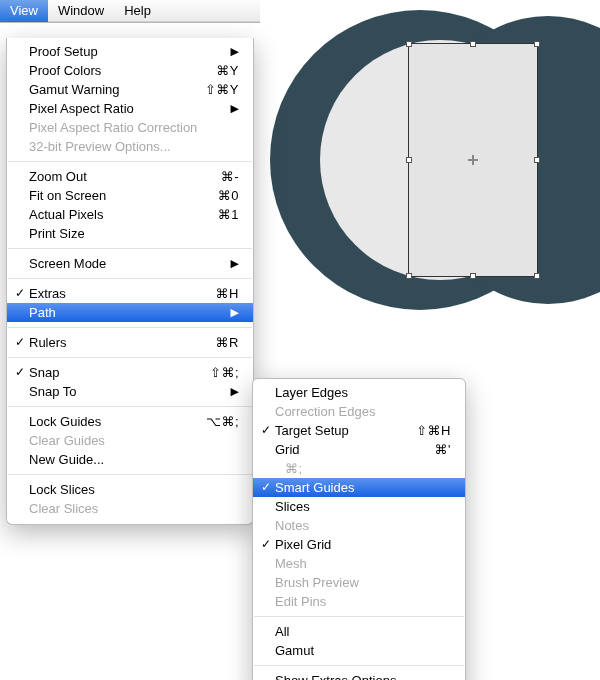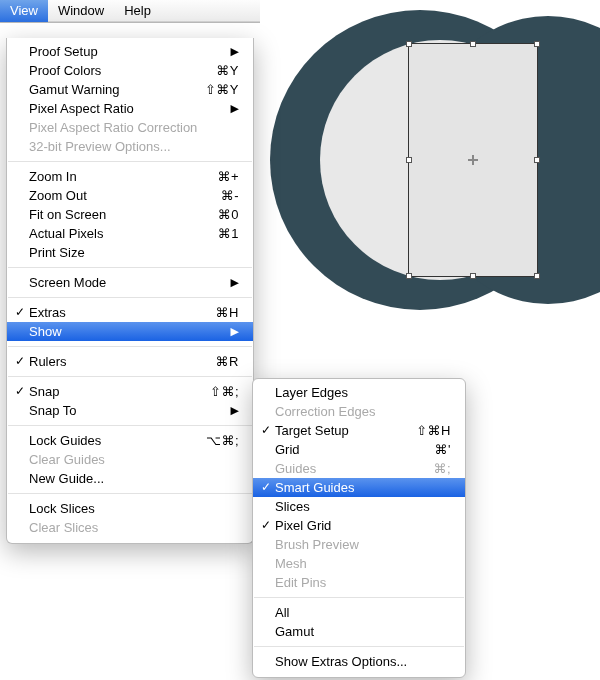--- a/index.html
+++ b/index.html
@@ -233,25 +233,20 @@
         <span class="check"></span>
         <span class="label">Pixel Aspect Ratio Correction</span>
       </div>
       <div class="menu-row disabled">
         <span class="check"></span>
         <span class="label">32-bit Preview Options...</span>
       </div>
       <hr>
       <div class="menu-row">
         <span class="check"></span>
-        <span class="label">Zoom In</span>
-        <span class="shortcut">⌘+</span>
-      </div>
-      <div class="menu-row">
-        <span class="check"></span>
         <span class="label">Zoom Out</span>
         <span class="shortcut">⌘-</span>
       </div>
       <div class="menu-row">
         <span class="check"></span>
         <span class="label">Fit on Screen</span>
         <span class="shortcut">⌘0</span>
       </div>
       <div class="menu-row">
         <span class="check"></span>
@@ -269,21 +264,21 @@
         <span class="arrow">▶</span>
       </div>
       <hr>
       <div class="menu-row">
         <span class="check">✓</span>
         <span class="label">Extras</span>
         <span class="shortcut">⌘H</span>
       </div>
       <div class="menu-row highlight">
         <span class="check"></span>
-        <span class="label">Show</span>
+        <span class="label">Path</span>
         <span class="arrow">▶</span>
       </div>
       <hr>
       <div class="menu-row">
         <span class="check">✓</span>
         <span class="label">Rulers</span>
         <span class="shortcut">⌘R</span>
       </div>
       <hr>
       <div class="menu-row">
@@ -335,45 +330,48 @@
         <span class="label">Target Setup</span>
         <span class="shortcut">⇧⌘H</span>
       </div>
       <div class="menu-row">
         <span class="check"></span>
         <span class="label">Grid</span>
         <span class="shortcut">⌘'</span>
       </div>
       <div class="menu-row disabled">
         <span class="check"></span>
-        <span class="label">Guides</span>
         <span class="shortcut">⌘;</span>
       </div>
       <div class="menu-row highlight">
         <span class="check">✓</span>
         <span class="label">Smart Guides</span>
       </div>
       <div class="menu-row">
         <span class="check"></span>
         <span class="label">Slices</span>
       </div>
+      <div class="menu-row disabled">
+        <span class="check"></span>
+        <span class="label">Notes</span>
+      </div>
       <div class="menu-row">
         <span class="check">✓</span>
         <span class="label">Pixel Grid</span>
       </div>
       <div class="menu-row disabled">
         <span class="check"></span>
+        <span class="label">Mesh</span>
+      </div>
+      <div class="menu-row disabled">
+        <span class="check"></span>
         <span class="label">Brush Preview</span>
       </div>
       <div class="menu-row disabled">
         <span class="check"></span>
-        <span class="label">Mesh</span>
-      </div>
-      <div class="menu-row disabled">
-        <span class="check"></span>
         <span class="label">Edit Pins</span>
       </div>
       <hr>
       <div class="menu-row">
         <span class="check"></span>
         <span class="label">All</span>
       </div>
       <div class="menu-row">
         <span class="check"></span>
         <span class="label">Gamut</span>

